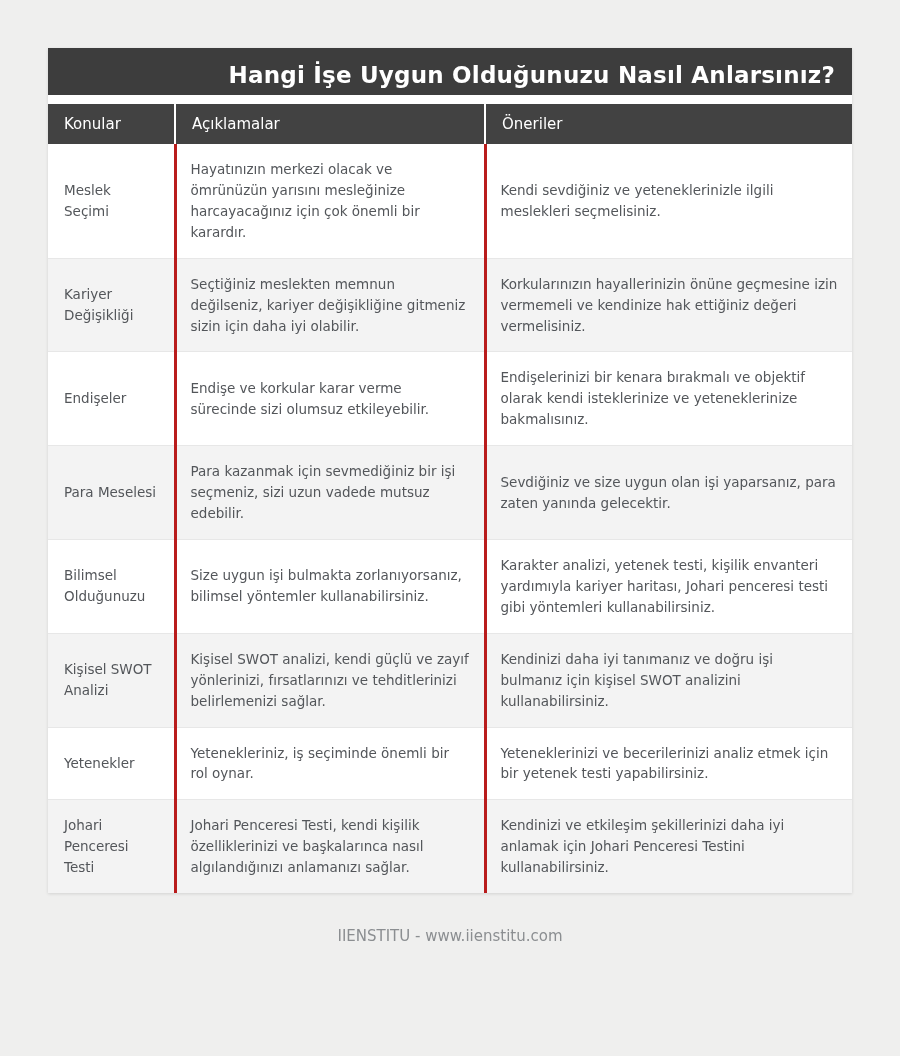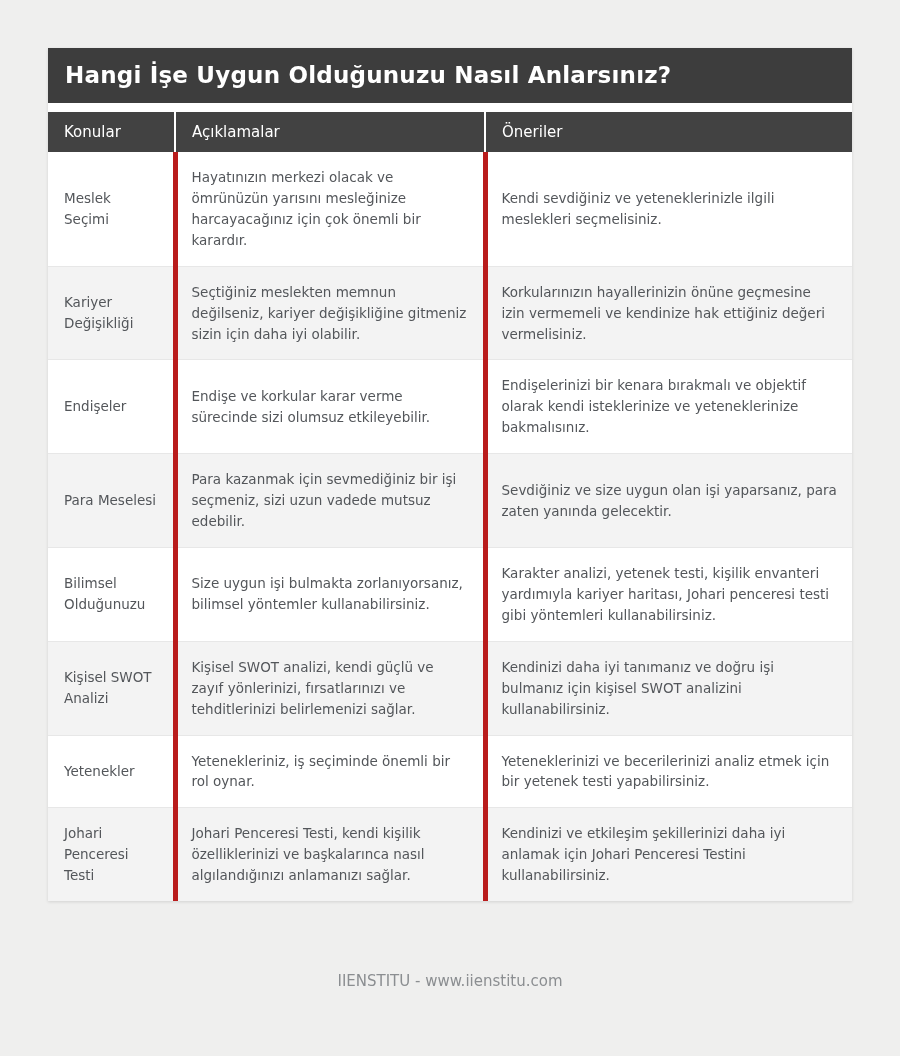--- a/index.html
+++ b/index.html
@@ -21,23 +21,24 @@
     width: 804px;
     background: #ffffff;
     box-shadow: 0 1px 3px rgba(0,0,0,0.12);
   }
   .card-title {
     background: #3d3d3d;
     color: #ffffff;
     font-size: 23px;
     font-weight: bold;
     line-height: 55px;
-    height: 55px;
+    height: 47px;
     padding: 0 17px;
     letter-spacing: 0.2px;
+    text-align: right;
   }
   .title-gap {
     height: 9px;
     background: #ffffff;
   }
   table.info-table {
     width: 100%;
     border-collapse: collapse;
     table-layout: fixed;
   }
@@ -55,40 +56,40 @@
   }
   table.info-table col.c-topic { width: 127px; }
   table.info-table col.c-desc  { width: 310px; }
   table.info-table col.c-sugg  { width: 367px; }
   table.info-table td {
     font-size: 13.5px;
     line-height: 1.55;
     vertical-align: middle;
     padding: 15px 14px;
     border-top: 1px solid #e7e7e7;
-    border-left: 5px solid #b91c1c;
+    border-left: 3px solid #b91c1c;
     color: #53565a;
     word-wrap: break-word;
   }
   table.info-table td:first-child {
     border-left: none;
     padding-left: 16px;
   }
   table.info-table tr:first-child td {
     border-top: none;
   }
   table.info-table tbody tr:nth-child(even) {
     background: #f3f3f3;
   }
   table.info-table tbody tr:nth-child(odd) {
     background: #ffffff;
   }
   .footer {
     position: absolute;
-    top: 972px;
+    top: 927px;
     left: 0;
     width: 900px;
     text-align: center;
     font-size: 15px;
     color: #8b8e91;
   }
 </style>
 </head>
 <body>
 

